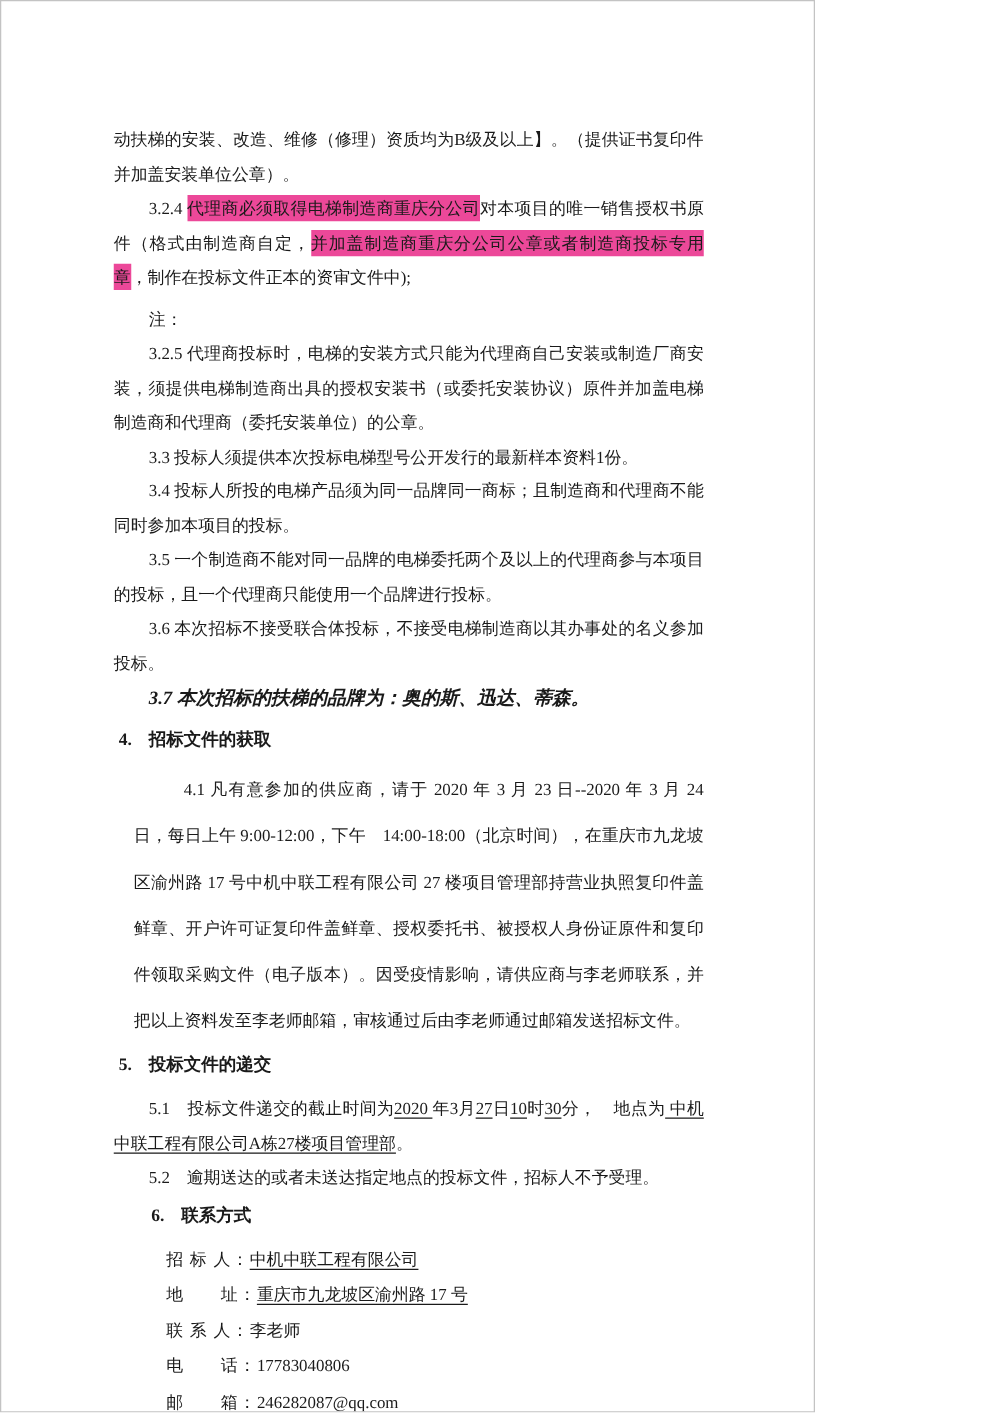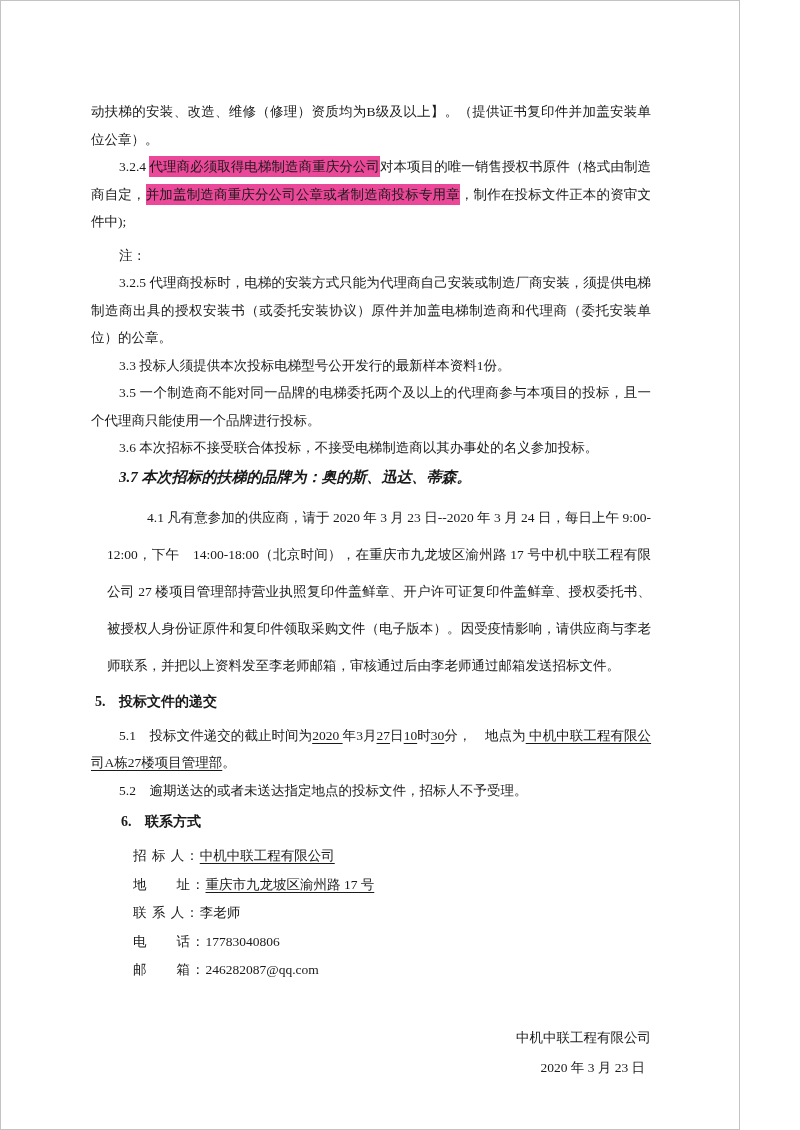--- a/index.html
+++ b/index.html
@@ -1,18 +1,18 @@
 <!DOCTYPE html>
 <html><head>
 <meta charset="utf-8">
 <style>
   html,body{margin:0;padding:0;background:#ffffff;}
   .page{
     position:relative;
-    width:740px;height:1130px;
+    width:652px;height:1130px;
     box-sizing:border-box;
     background:#ffffff;
     border:1px solid #c3c3c3;
     overflow:hidden;
     font-family:"Liberation Serif","DejaVu Serif",serif;
     color:#1a1a1a;
   }
   .content{
     box-sizing:border-box;
     padding:97px 88px 0 90px;
@@ -60,23 +60,25 @@
 <body>
 
 <div class="page">
   <div class="content">
     <div id="doc-body">
         <p class="para "><span>动扶梯的安装、改造、维修（修理）资质均为B级及以上】。（提供证书复印件并加盖安装单位公章）。</span></p>
         <p class="para indent1"><span>3.2.4 </span><span class="hl">代理商必须取得电梯制造商重庆分公司</span><span>对本项目的唯一销售授权书原件（格式由制造商自定，</span><span class="hl">并加盖制造商重庆分公司公章或者制造商投标专用章</span><span>，制作在投标文件正本的资审文件中);</span></p>
         <p class="para indent1 note"><span>注：</span></p>
         <p class="para indent1"><span>3.2.5 代理商投标时，电梯的安装方式只能为代理商自己安装或制造厂商安装，须提供电梯制造商出具的授权安装书（或委托安装协议）原件并加盖电梯制造商和代理商（委托安装单位）的公章。</span></p>
         <p class="para indent1"><span>3.3 投标人须提供本次投标电梯型号公开发行的最新样本资料1份。</span></p>
+        <p class="para indent1"><span>3.4 投标人所投的电梯产品须为同一品牌同一商标；且制造商和代理商不能同时参加本项目的投标。</span></p>
         <p class="para indent1"><span>3.5 一个制造商不能对同一品牌的电梯委托两个及以上的代理商参与本项目的投标，且一个代理商只能使用一个品牌进行投标。</span></p>
         <p class="para indent1"><span>3.6 本次招标不接受联合体投标，不接受电梯制造商以其办事处的名义参加投标。</span></p>
         <p class="para indent1 body-bold"><span>3.7 本次招标的扶梯的品牌为：奥的斯、迅达、蒂森。</span></p>
+        <p class="heading"><span class="h-num">4.</span><span>招标文件的获取</span></p>
         <p class="para indent2 body-wide"><span>4.1 凡有意参加的供应商，请于 2020 年 3 月 23 日--2020 年 3 月 24 日，每日上午 9:00-12:00，下午　14:00-18:00（北京时间），在重庆市九龙坡区渝州路 17 号中机中联工程有限公司 27 楼项目管理部持营业执照复印件盖鲜章、开户许可证复印件盖鲜章、授权委托书、被授权人身份证原件和复印件领取采购文件（电子版本）。因受疫情影响，请供应商与李老师联系，并把以上资料发至李老师邮箱，审核通过后由李老师通过邮箱发送招标文件。</span></p>
         <p class="heading"><span class="h-num">5.</span><span>投标文件的递交</span></p>
         <p class="para indent1"><span>5.1　投标文件递交的截止时间为</span><span class="ul">2020 </span><span>年3月</span><span class="ul">27</span><span>日</span><span class="ul">10</span><span>时</span><span class="ul">30</span><span>分，　地点为</span><span class="ul"> 中机中联工程有限公司A栋27楼项目管理部</span><span>。</span></p>
         <p class="para indent1"><span>5.2　逾期送达的或者未送达指定地点的投标文件，招标人不予受理。</span></p>
         <p class="heading h-sub"><span class="h-num">6.</span><span>联系方式</span></p>
       </div>
     <div id="contact-block">
         <p class="contact-row"><span class="c-label">招 标 人：</span><span class="c-value ul">中机中联工程有限公司</span></p>
         <p class="contact-row"><span class="c-label">地　　址：</span><span class="c-value ul">重庆市九龙坡区渝州路 17 号</span></p>
         <p class="contact-row"><span class="c-label">联 系 人：</span><span class="c-value">李老师</span></p>

